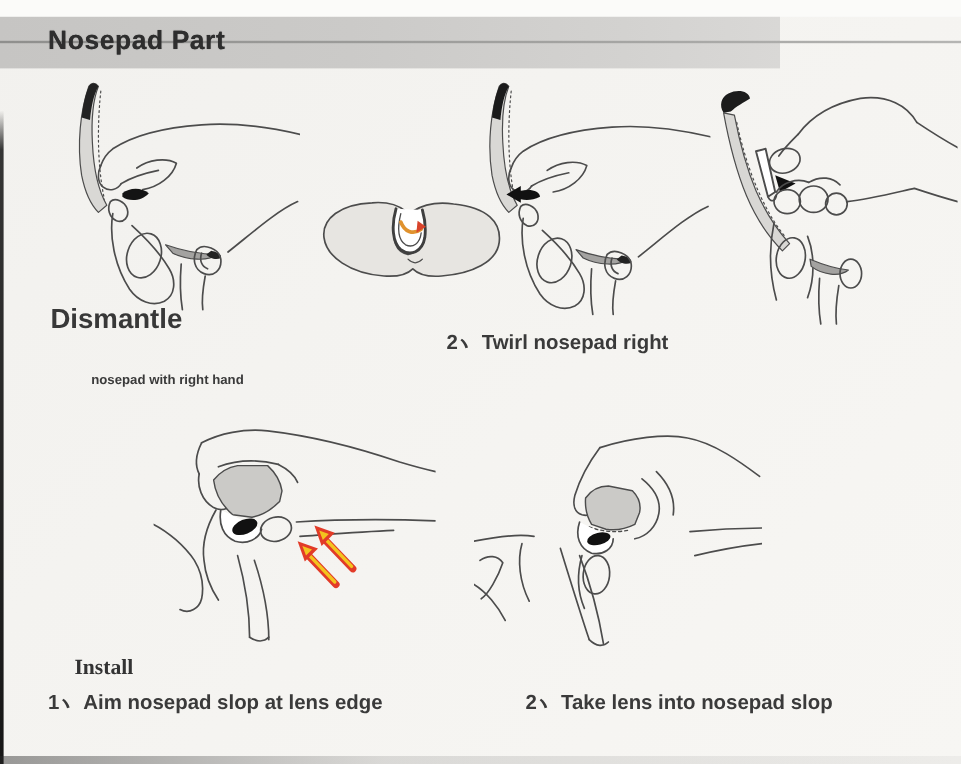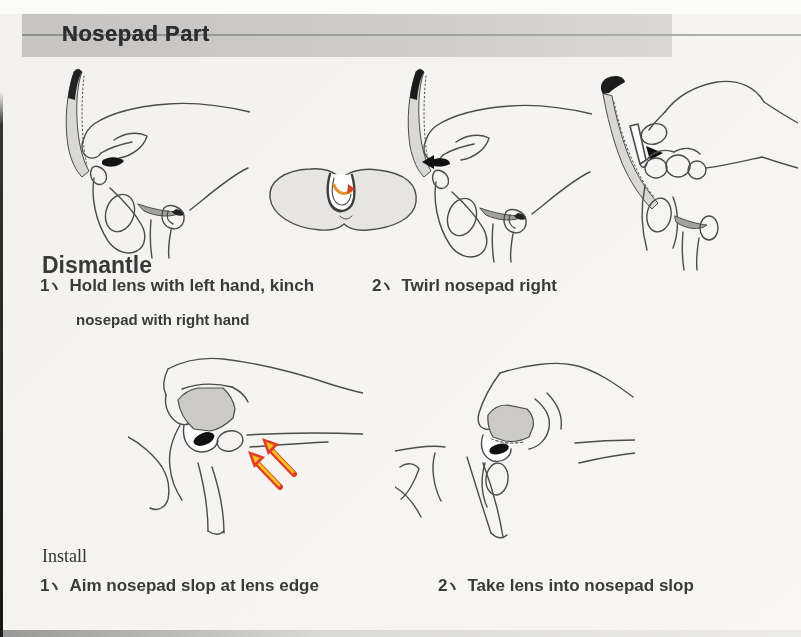--- a/index.html
+++ b/index.html
@@ -5,41 +5,41 @@
   html,body{margin:0;padding:0;background:#777;}
   .page{
     position:relative;width:801px;height:637px;overflow:hidden;
     background:linear-gradient(135deg,#f2f1ee 0%,#f5f4f1 55%,#f7f6f3 100%);
     font-family:"Liberation Sans","DejaVu Sans",sans-serif;
     color:#3a3a3a;
   }
   
   .top-strip{position:absolute;left:0;top:0;width:801px;height:14px;background:#fbfbf9;}
   .band{position:absolute;left:0;top:14px;width:650px;height:43px;
-    background:linear-gradient(90deg,#c6c5c3 0%,#cbcac8 45%,#d3d2d0 80%,#d9d8d6 100%);margin-left:22px;}
+    background:linear-gradient(90deg,#c6c5c3 0%,#cbcac8 45%,#d3d2d0 80%,#d9d8d6 100%);}
   .band-line{position:absolute;left:0;top:20px;width:801px;height:2px;
     background:linear-gradient(90deg,#8f8f8d,#a3a3a1 60%,#b5b5b3);}
   .title{position:absolute;left:40px;top:7px;margin:0;font-size:22px;font-weight:bold;
     letter-spacing:.5px;color:#2e2e2e;text-shadow:0 0 .6px #2e2e2e;}
   
   .edge-left{position:absolute;left:0;top:92px;width:3px;height:545px;
     background:linear-gradient(180deg,rgba(20,20,20,0) 0%,rgba(20,20,20,.85) 6%,#161616 100%);}
   .edge-bottom{position:absolute;left:0;bottom:0;width:801px;height:7px;
     background:linear-gradient(90deg,rgba(40,40,40,.45),rgba(90,90,90,.18) 40%,rgba(120,120,120,.08));}
   
   .fig{position:absolute;}
   .ink{stroke:#4c4c4c;stroke-width:1.4;fill:none;stroke-linecap:round;stroke-linejoin:round;}
   
   .h-sans{position:absolute;font-size:23px;font-weight:bold;color:#383838;}
   .h-serif{position:absolute;font-family:"Liberation Serif","DejaVu Serif",serif;
-    font-size:18px;font-weight:normal;color:#333;}
+    font-size:18px;font-weight:bold;color:#333;margin-left:20px;}
   .step{position:absolute;font-size:17px;font-weight:bold;color:#3a3a3a;white-space:nowrap;}
   .step .num{display:inline-block;}
   .dun{width:9px;height:11px;display:inline-block;margin:0 9px 0 2px;vertical-align:baseline;}
-  .cont{position:absolute;font-size:15px;font-weight:bold;color:#3a3a3a;white-space:nowrap;}
+  .cont{position:absolute;font-size:11px;font-weight:bold;color:#3a3a3a;white-space:nowrap;}
 </style>
 </head>
 <body>
 
 <div class="page">
 
   <div class="top-strip"></div>
   <div class="band">
     <div class="band-line"></div>
     <h1 class="title">Nosepad Part</h1>
@@ -180,25 +180,20 @@
       <path d="M72,102 C80,128 88,154 96,178"></path>
       <path d="M88,108 C98,134 104,158 108,182"></path>
       <path d="M180,88 C200,86 220,85 240,85"></path>
       <path d="M184,108 C205,103 222,100 240,98"></path>
       <path d="M96,178 C102,184 108,184 112,180"></path>
     </g>
   </svg>
 
   <div class="h-sans" style="left:42px;top:252px">Dismantle</div>
 
-  <div class="step" style="left:40px;top:276px">
-    <span class="num">1</span><svg class="dun" viewBox="0 0 10 12">
-        <path d="M2.2,2.5 C5,4.5 7,7.5 7.8,10.5 L5.4,11.2 C4.4,8 3,5.5 0.8,3.8 Z" fill="#3a3a3a"></path>
-      </svg><span>Hold lens with left hand, kinch</span>
-  </div>
   <div class="cont" style="left:76px;top:311px">nosepad with right hand</div>
 
   <div class="step" style="left:372px;top:276px">
     <span class="num">2</span><svg class="dun" viewBox="0 0 10 12">
         <path d="M2.2,2.5 C5,4.5 7,7.5 7.8,10.5 L5.4,11.2 C4.4,8 3,5.5 0.8,3.8 Z" fill="#3a3a3a"></path>
       </svg><span>Twirl nosepad right</span>
   </div>
 
 
   <div class="h-serif" style="left:42px;top:546px">Install</div>

